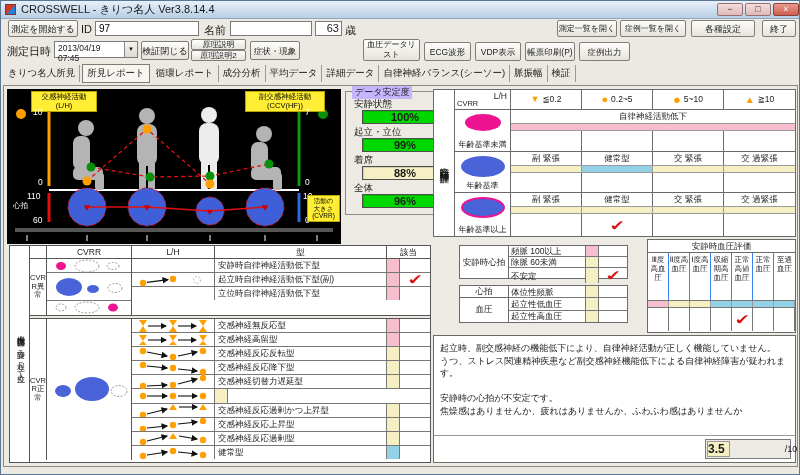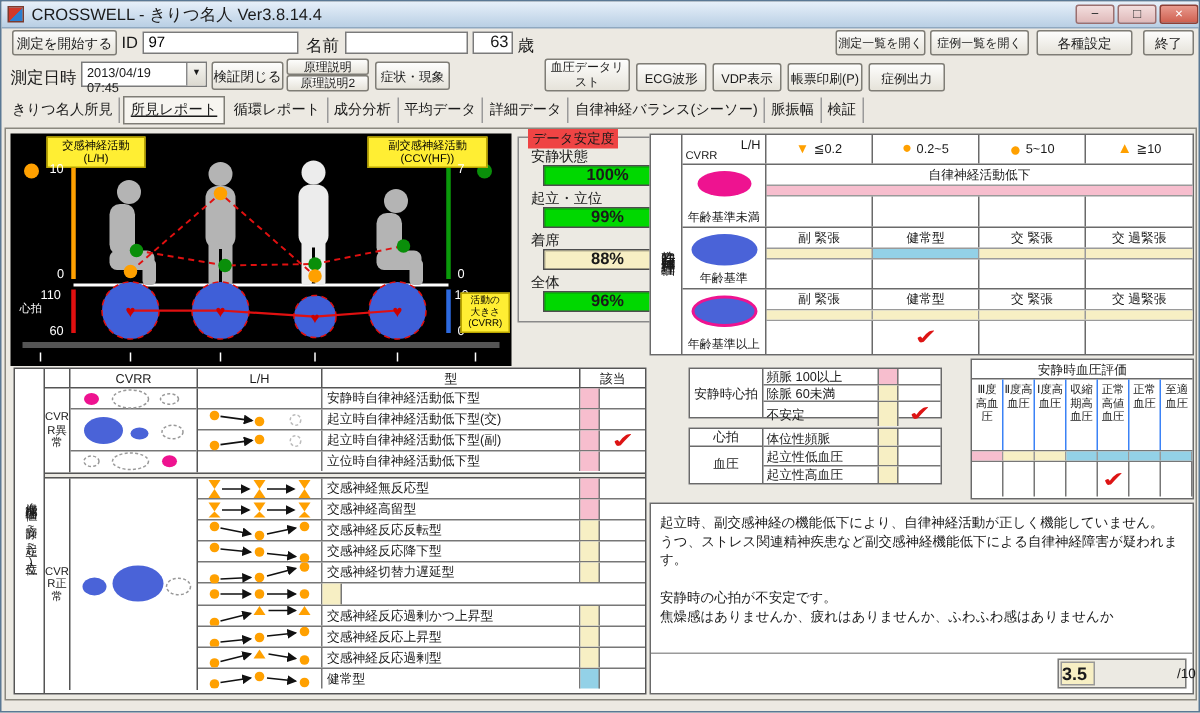--- a/index.html
+++ b/index.html
@@ -25,33 +25,33 @@
   
   .btn { position:absolute; background:linear-gradient(#fdfdfc,#e6e3da); border:1px solid #7f7d76;
     border-radius:2px; font-size:9px; text-align:center; display:flex; align-items:center; justify-content:center; line-height:10px; }
   .tbox { position:absolute; background:#fff; border:1px solid #7a7a7a; font-size:10px; padding:1px 3px;
     font-family:"Liberation Sans",sans-serif; }
   .lbl { position:absolute; font-size:11px; }
 
   
   #tabs { position:absolute; left:3px; top:62px; width:794px; height:20px; display:flex; align-items:center; font-size:9.5px; }
   .tab { padding:2px 4px; border-right:1px solid #9a9a9a; white-space:nowrap; }
-  .tab.sel { border:1px solid #7f7d76; background:#f7f5f0; margin:0 2px;text-decoration:underline; }
+  .tab.sel { border:1px solid #7f7d76; background:#f7f5f0; margin:0 2px; }
 
   #frame { position:absolute; left:2px; top:84px; width:795px; height:382px; border:1px solid #8a887f; background:#eceae3; }
 
   
   #chart { position:absolute; left:6px; top:88px; width:334px; height:155px; background:#000; }
   .ylab { position:absolute; background:#ffee33; color:#000; font-size:7.5px; line-height:8.5px;
     text-align:center; padding:1px 2px; border:1px solid #b9a400; }
   .axnum { position:absolute; color:#fff; font-size:8.5px; } 
 
   
   #stab { position:absolute; left:344px; top:90px; width:112px; height:124px; border:1px solid #8a8a8a; }
-  #stab .cap { position:absolute; top:-6px; left:6px; background:#ef4444; font-size:9px; padding:0 3px; }
+  #stab .cap { position:absolute; top:-6px; left:6px; background:#c4b5fd; font-size:9px; padding:0 3px; }
   .stab-lbl { position:absolute; left:8px; font-size:9.5px; }
   .stab-val { position:absolute; left:16px; width:86px; height:14px; border:1px solid #4d4d4d;
     box-shadow: inset 1px 1px 0 #00000022; font-size:11px; font-weight:bold; text-align:center; line-height:13px; }
   .val-good { background:#00d800; }
   .val-warn { background:#f7efc4; }
 
   
   #eval { position:absolute; left:432px; top:88px; width:363px; height:148px; background:#fff; border:1px solid #6a6a6a; display:flex; }
   #eval .side { width:22px; border-right:1px solid #6a6a6a; display:flex; align-items:center; justify-content:center; font-size:9.5px; }
   #eval .tblwrap { flex:1; display:flex; flex-direction:column; }
@@ -454,33 +454,20 @@
       <div class="tt-rows">
         <div class="tt-row" style="height:14px">
           <div class="tt-lh"></div>
           <div class="tt-type">安静時自律神経活動低下型</div>
           <div class="tt-strip bg-pink"></div>
           <div class="tt-checkc"></div>
         </div>
         <div class="tt-row" style="height:14px">
           <div class="tt-lh">
             <svg width="80" height="14">
-                <circle cx="10" cy="4" r="3.2" fill="#ffa000"></circle>
-                <line x1="14" y1="4.6" x2="35" y2="7.4" stroke="#111" stroke-width="1.1" marker-end="url(#ah)"></line>
-                <circle cx="40" cy="8" r="3.2" fill="#ffa000"></circle>
-                <circle class="dashb" cx="64" cy="7" r="3.5"></circle>
-              </svg>
-          </div>
-          <div class="tt-type">起立時自律神経活動低下型(交)</div>
-          <div class="tt-strip bg-pink"></div>
-          <div class="tt-checkc"></div>
-        </div>
-        <div class="tt-row" style="height:14px">
-          <div class="tt-lh">
-            <svg width="80" height="14">
                 <circle cx="10" cy="10" r="3.2" fill="#ffa000"></circle>
                 <line x1="14" y1="9.4" x2="35" y2="6.6" stroke="#111" stroke-width="1.1" marker-end="url(#ah)"></line>
                 <circle cx="40" cy="6" r="3.2" fill="#ffa000"></circle>
                 <circle class="dashb" cx="64" cy="7" r="3.5"></circle>
               </svg>
           </div>
           <div class="tt-type">起立時自律神経活動低下型(副)</div>
           <div class="tt-strip bg-pink"></div>
           <div class="tt-checkc">
               <span class="check">✔</span>

